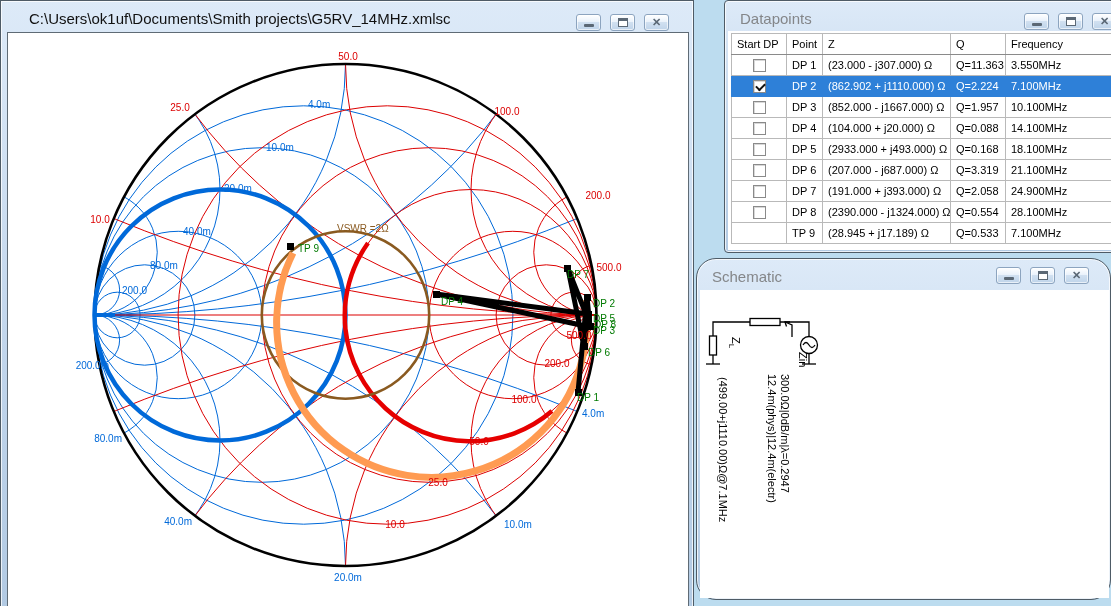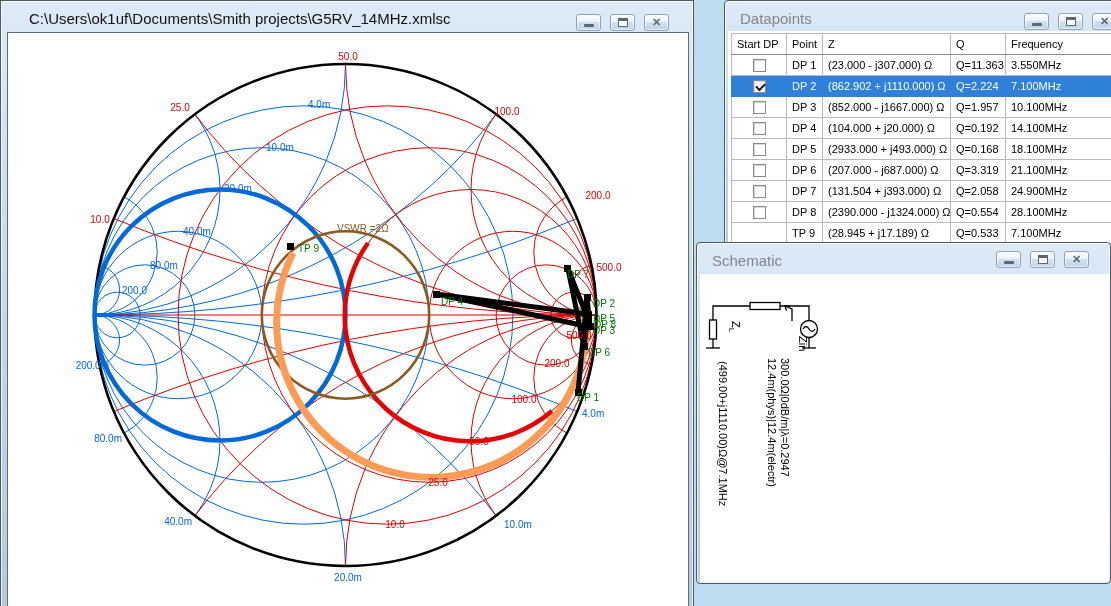--- a/index.html
+++ b/index.html
@@ -37,21 +37,21 @@
           font-weight:normal; white-space:nowrap; overflow:hidden; }
   th { border-bottom:1px solid #8a8a8a; }
   td.c-start { text-align:center; padding:0; }
   .cb { width:13px; height:13px; background:#fff; border:1px solid #8a8a8a; display:inline-block;
         position:relative; vertical-align:middle; box-shadow:inset 1px 1px 0 #d8d8d8; }
   .cb.checked::after { content:""; position:absolute; left:2px; top:2px; width:7px; height:4px;
         border-left:2px solid #111; border-bottom:2px solid #111; transform:rotate(-45deg); }
   tr.selected td { background:#2E80D8; color:#fff; border-color:#2E80D8; }
 
   
-  #win-schematic { left:696px; top:242px; width:415px; height:342px; }
+  #win-schematic { left:696px; top:258px; width:415px; height:342px;border-radius:20px; }
   #win-schematic .content { left:3px; top:31px; width:409px; height:308px; border:none; }
   .rot { position:absolute; transform:rotate(90deg); transform-origin:top left;
          font-size:11px; line-height:13px; color:#000; white-space:nowrap; }
 </style>
 </head>
 <body>
 
 <div class="window" id="win-main">
   <div class="titlebar">
     <span class="title">C:\Users\ok1uf\Documents\Smith projects\G5RV_14MHz.xmlsc</span>
@@ -243,41 +243,41 @@
         <td class="c-start"><span class="cb"></span></td>
         <td>DP 3</td>
         <td>(852.000 - j1667.000) Ω</td>
         <td>Q=1.957</td>
         <td>10.100MHz</td>
       </tr>
       <tr>
         <td class="c-start"><span class="cb"></span></td>
         <td>DP 4</td>
         <td>(104.000 + j20.000) Ω</td>
-        <td>Q=0.192</td>
+        <td>Q=0.088</td>
         <td>14.100MHz</td>
       </tr>
       <tr>
         <td class="c-start"><span class="cb"></span></td>
         <td>DP 5</td>
         <td>(2933.000 + j493.000) Ω</td>
         <td>Q=0.168</td>
         <td>18.100MHz</td>
       </tr>
       <tr>
         <td class="c-start"><span class="cb"></span></td>
         <td>DP 6</td>
         <td>(207.000 - j687.000) Ω</td>
         <td>Q=3.319</td>
         <td>21.100MHz</td>
       </tr>
       <tr>
         <td class="c-start"><span class="cb"></span></td>
         <td>DP 7</td>
-        <td>(131.504 + j393.000) Ω</td>
+        <td>(191.000 + j393.000) Ω</td>
         <td>Q=2.058</td>
         <td>24.900MHz</td>
       </tr>
       <tr>
         <td class="c-start"><span class="cb"></span></td>
         <td>DP 8</td>
         <td>(2390.000 - j1324.000) Ω</td>
         <td>Q=0.554</td>
         <td>28.100MHz</td>
       </tr>

